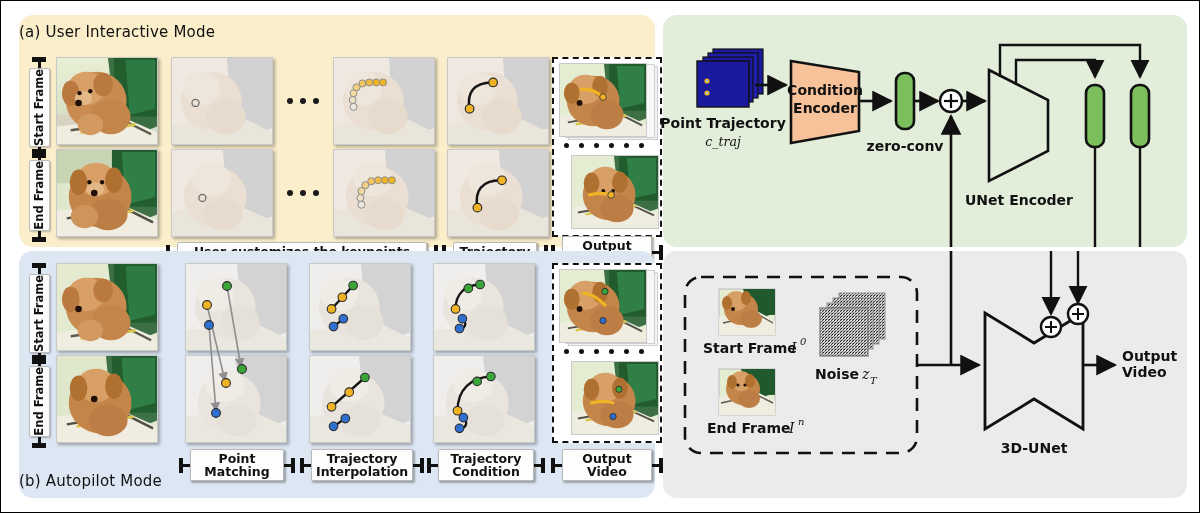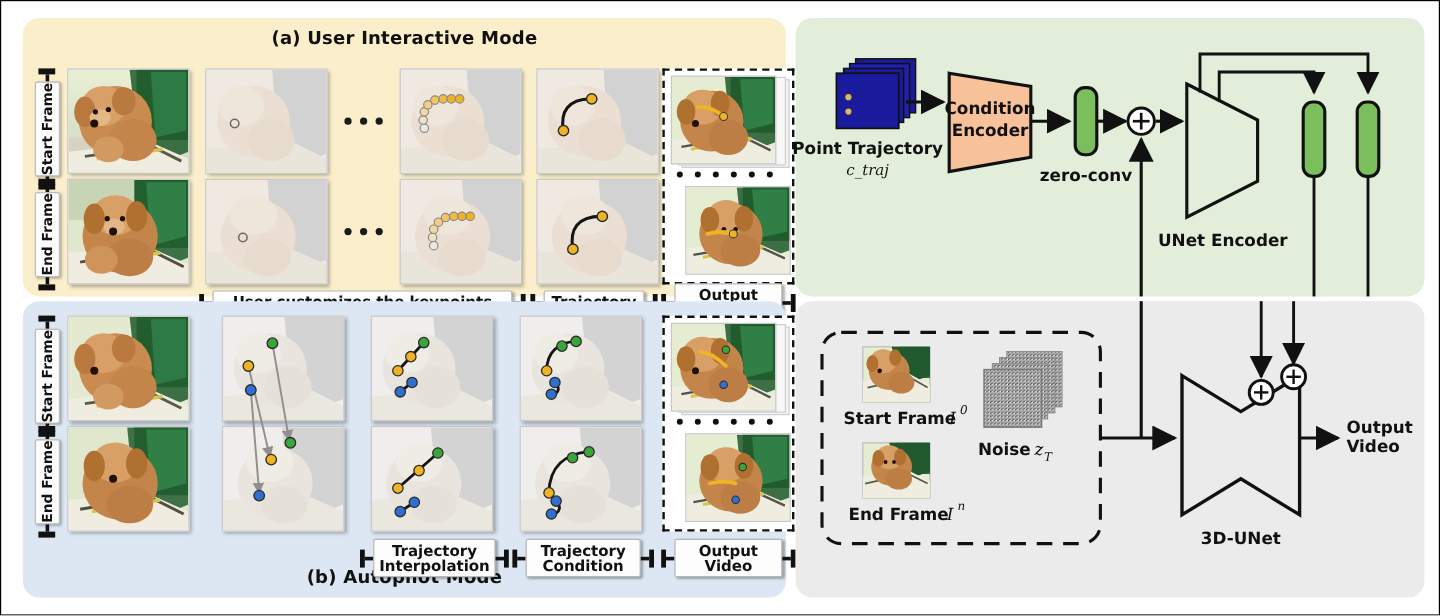--- a/index.html
+++ b/index.html
@@ -13,22 +13,22 @@
   }
 
   
   .panel{position:absolute;box-sizing:border-box;}
   #panel-a{left:18px;top:14px;width:636px;height:232px;background:#fbeecb;border-radius:14px;}
   #panel-b{left:18px;top:250px;width:636px;height:247px;background:#dce7f3;border-radius:14px;}
   #panel-c{left:662px;top:14px;width:524px;height:232px;background:#e2edda;border-radius:14px;}
   #panel-d{left:662px;top:250px;width:524px;height:247px;background:#ebebeb;border-radius:14px;}
 
   .panel-title{
-    position:absolute;left:0;width:100%;text-align:center;
-    font-weight:bold;font-size:15px;color:#111;letter-spacing:.2px;
+    position:absolute;left:0;width:100%;text-align:left;
+    font-weight:normal;font-size:15px;color:#111;letter-spacing:.2px;
   }
   #panel-a .panel-title{top:8px;}
   #panel-c .panel-title{top:8px;}
   #panel-b .panel-title{bottom:8px;}
   #panel-d .panel-title{bottom:8px;}
 
   
   .vbracket{position:absolute;width:22px;display:flex;flex-direction:column;align-items:center;}
   .vbracket .cap{width:14px;height:5px;background:#111;flex:none;}
   .vbracket .stem{width:3px;background:#111;flex:none;height:6px;}
@@ -555,20 +555,30 @@
           <ellipse cx="20" cy="28" rx="8" ry="11" fill="#b0702f"></ellipse>
           <ellipse cx="49" cy="27" rx="8" ry="11" fill="#b0702f"></ellipse>
           <ellipse cx="46" cy="54" rx="17" ry="14" fill="#bd7e45"></ellipse>
           <path d="M20 42 C28 40 36 40 42 42" stroke="#f0b323" stroke-width="3.2" fill="none" stroke-linecap="round"></path>
           <circle cx="48" cy="28" r="3.2" fill="#3aa63a" stroke="#2b2b2b" stroke-width=".9"></circle>
           <circle cx="42" cy="56" r="3.2" fill="#2f6fd0" stroke="#2b2b2b" stroke-width=".9"></circle>
         </svg>
       </div>
     </div>
 
+    <div class="hbr" style="left:160px;top:194px;width:116px;height:40px;">
+      <div class="tip"></div>
+        <div class="bar"></div>
+      <div class="cap">
+        <span>Point</span>
+        <span class="l2">Matching</span>
+      </div>
+      <div class="bar"></div>
+        <div class="tip"></div>
+    </div>
     <div class="hbr" style="left:281px;top:194px;width:122px;height:40px;">
       <div class="tip"></div>
         <div class="bar"></div>
       <div class="cap">
         <span>Trajectory</span>
         <span class="l2">Interpolation</span>
       </div>
       <div class="bar"></div>
         <div class="tip"></div>
     </div>

